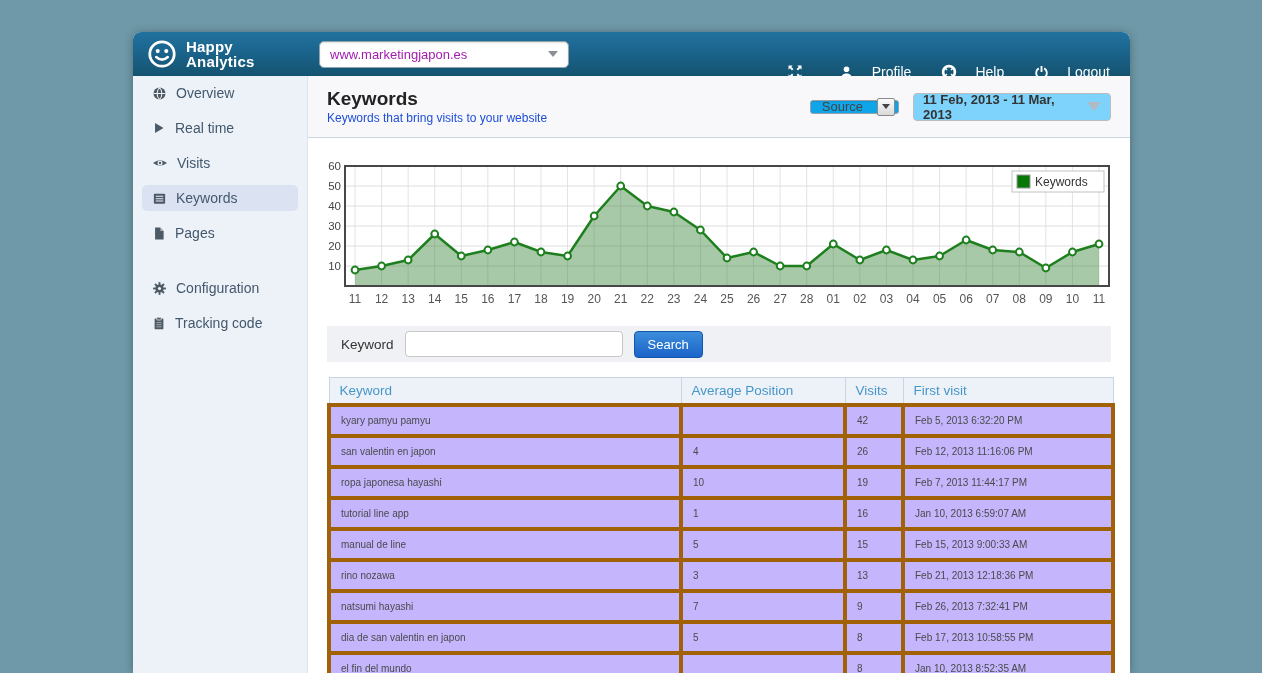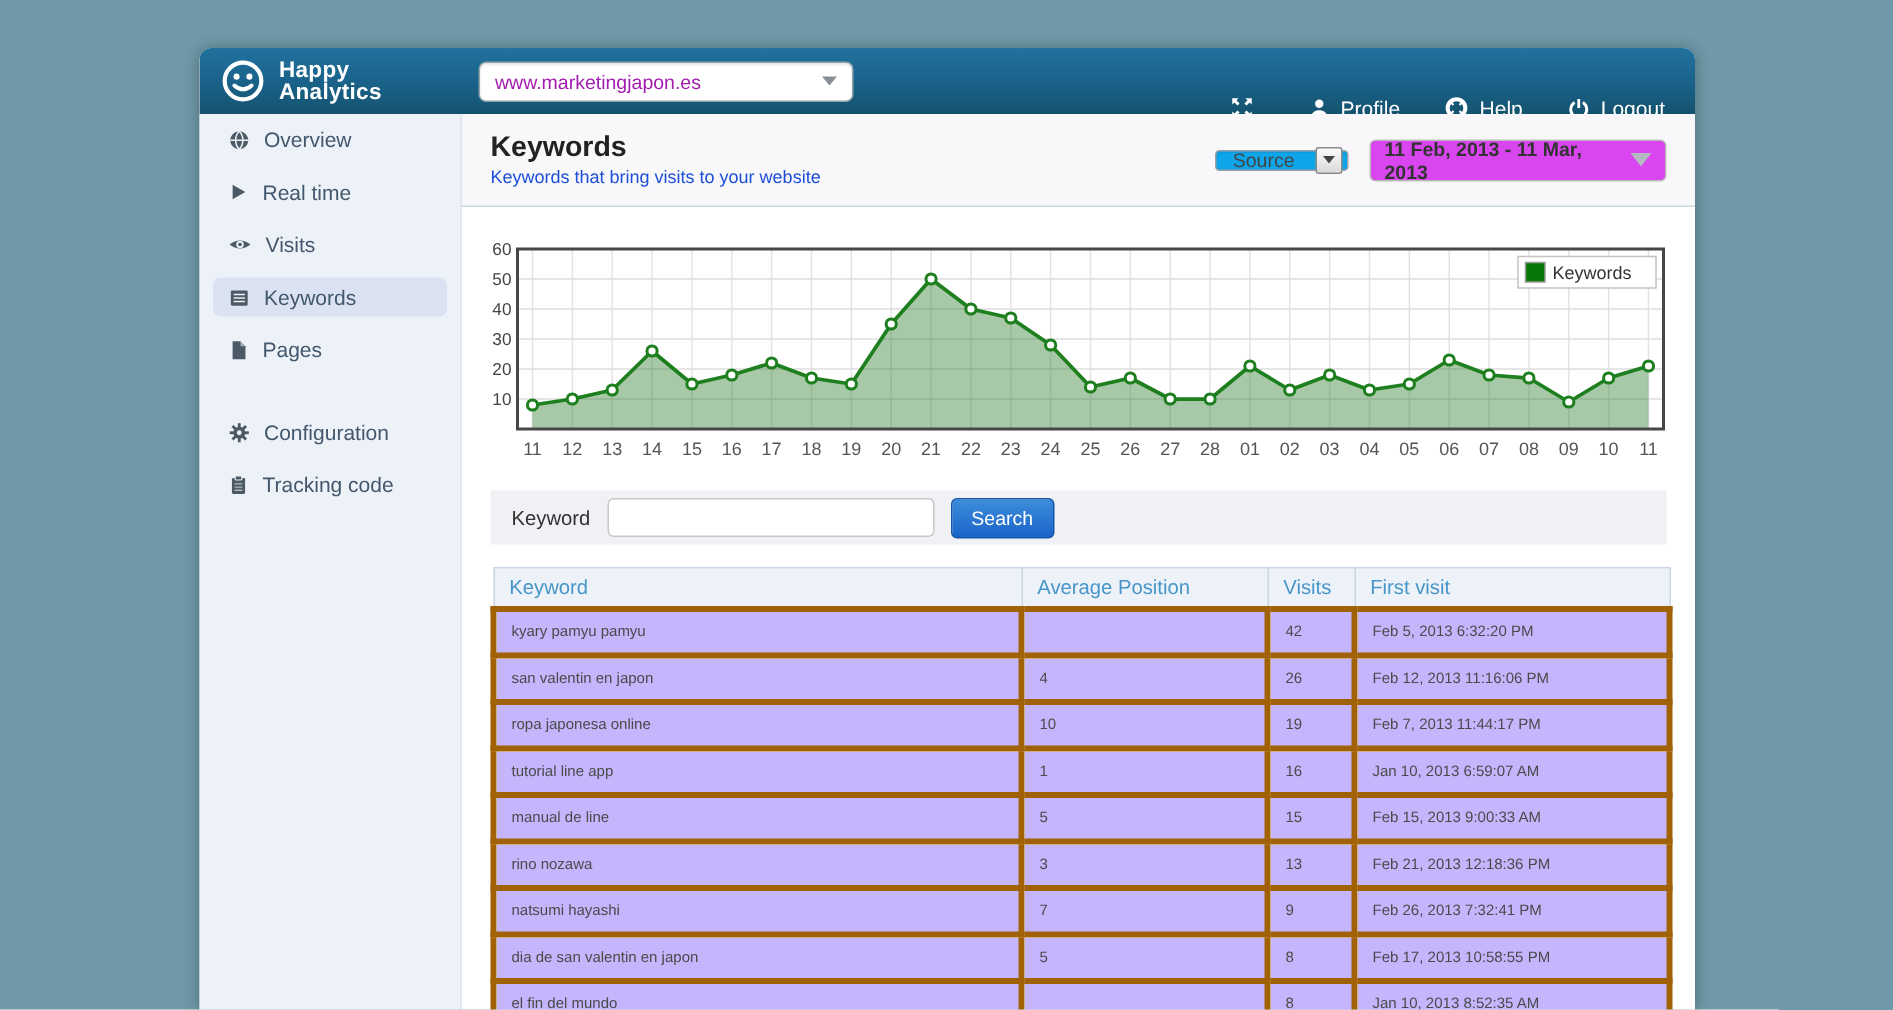--- a/index.html
+++ b/index.html
@@ -24,21 +24,21 @@
   .brand-text { color:#fff; font-weight:bold; font-size:15px; line-height:15px; letter-spacing:.2px; }
   .site-select {
     width:250px; height:27px; margin-left:12px;
     background:#fff; border:1px solid #8fa3ad; border-radius:5px;
     display:flex; align-items:center; padding:0 10px; gap:8px;
     color:#a21caf; font-size:13px; box-shadow:inset 0 1px 2px rgba(0,0,0,.12);
   }
   .caret-sm { width:0; height:0; margin-left:auto;
     border-left:5px solid transparent; border-right:5px solid transparent; border-top:6px solid #8a8f96; }
   .topnav { margin-left:auto; display:flex; align-items:center; gap:30px; }
-  .topnav .nav-item { display:flex; align-items:center; gap:7px; color:#fff; font-size:14px; cursor:pointer;margin-top:36px; }
+  .topnav .nav-item { display:flex; align-items:center; gap:18px; color:#fff; font-size:14px; cursor:pointer;margin-top:36px; }
   .topnav svg { display:block; color:#fff; }
   
   .app-body { display:flex; height:597px; }
   .sidebar { width:175px; background:#edf1f8; border-right:1px solid #dee3ee; padding:4px 9px; }
   .sb-item {
     display:flex; align-items:center; gap:9px; padding:5px 10px; margin-bottom:9px;
     color:#43586d; font-size:14px; border-radius:5px; cursor:pointer;
   }
   .sb-item.active { background:#dbe3f3; }
   .sb-item svg { display:block; color:#4c5a66; flex:0 0 auto; }
@@ -56,21 +56,21 @@
     height:14px; border:1px solid #9aa0a6; border-radius:3px; background:#0ea5e9;
     display:flex; align-items:center; gap:14px; padding:0 3px 0 11px; font-size:13px; color:#444;
     box-shadow:inset 0 1px 1px rgba(0,0,0,.08); cursor:pointer;
   }
   .source-btn {
     width:18px; height:18px; border:1px solid #8a8a8a; border-radius:2px;
     background:linear-gradient(#fbfbfb,#d9d9d9); display:flex; align-items:center; justify-content:center;
   }
   .source-btn .caret-sm { margin:0; border-top-color:#444; border-left-width:4px; border-right-width:4px; border-top-width:5px; }
   .date-picker {
-    width:198px; height:28px; border:1px solid #bcbcbc; border-radius:4px; background:#d946ef;
+    width:198px; height:28px; border:1px solid #bcbcbc; border-radius:4px; background:#7dd3fc;
     display:flex; align-items:center; padding:0 9px; font-size:13px; font-weight:bold; color:#333; cursor:pointer;
   }
   .caret-lg { width:0; height:0; margin-left:auto;
     border-left:7px solid transparent; border-right:7px solid transparent; border-top:9px solid #b3bac2; }
   
   .chart-wrap { padding:22px 19px 12px; }
   .chart-wrap svg text { font-family:"Liberation Sans", sans-serif; }
   
   .search-bar {
     margin:0 19px; height:36px; background:#f0f1f5;
@@ -411,21 +411,21 @@
               <td>42</td>
               <td>Feb 5, 2013 6:32:20 PM</td>
             </tr>
             <tr>
               <td>san valentin en japon</td>
               <td>4</td>
               <td>26</td>
               <td>Feb 12, 2013 11:16:06 PM</td>
             </tr>
             <tr>
-              <td>ropa japonesa online</td>
+              <td>ropa japonesa hayashi</td>
               <td>10</td>
               <td>19</td>
               <td>Feb 7, 2013 11:44:17 PM</td>
             </tr>
             <tr>
               <td>tutorial line app</td>
               <td>1</td>
               <td>16</td>
               <td>Jan 10, 2013 6:59:07 AM</td>
             </tr>

